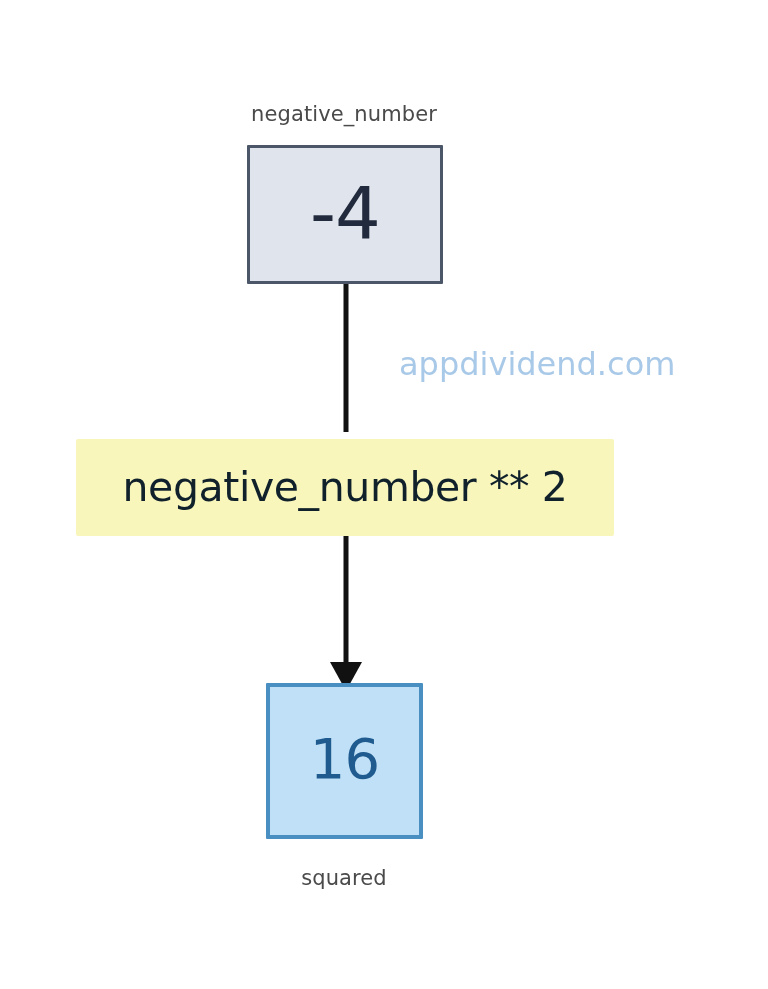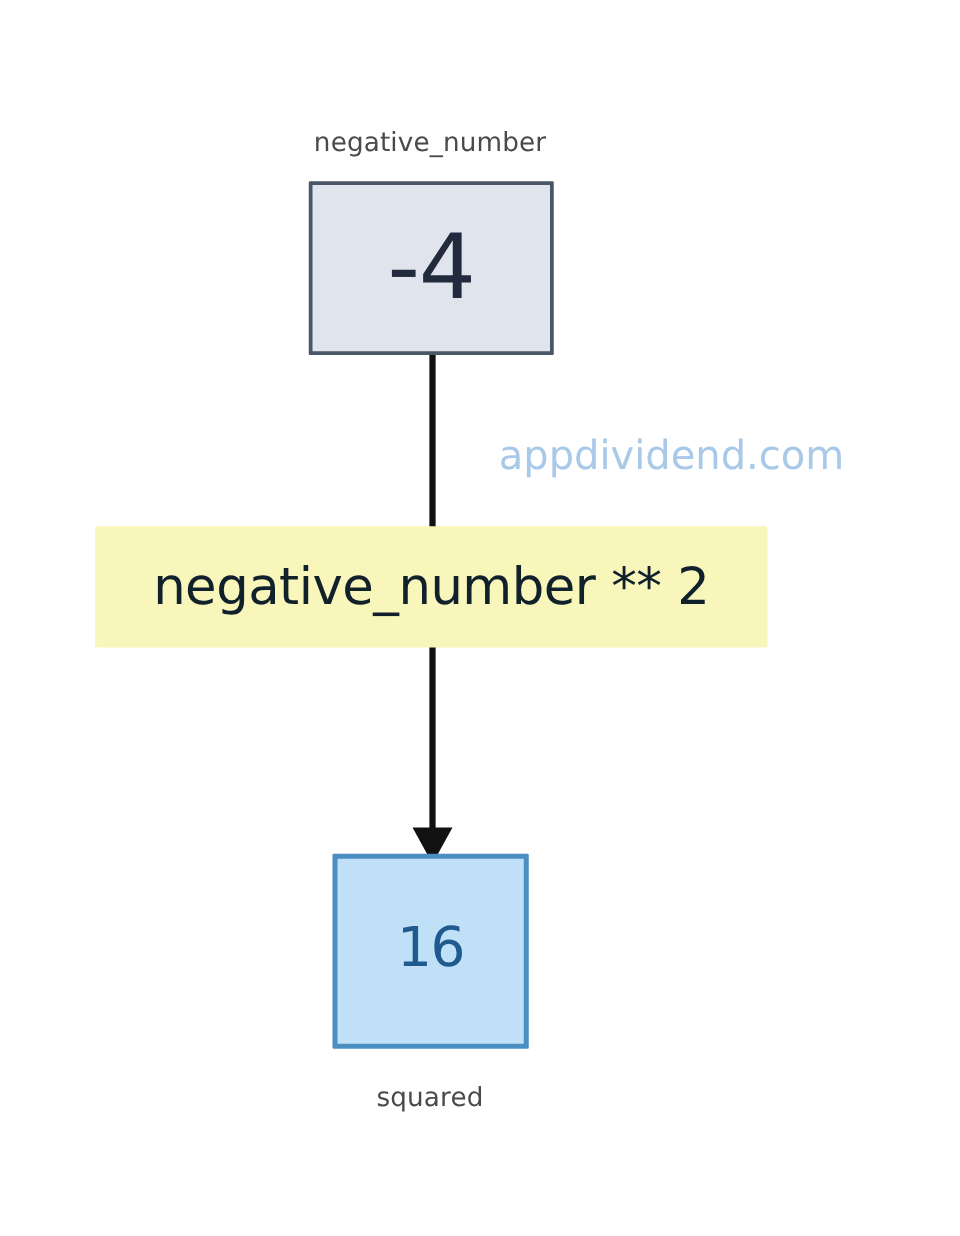--- a/index.html
+++ b/index.html
@@ -61,21 +61,21 @@
   #node-input .node-value {
     font-size: 72px;
     color: #222b3d;
     font-family: "DejaVu Sans", sans-serif;
     letter-spacing: -1px;
     transform: translateY(-2px);
   }
 
   #node-operation {
     left: 76px;
-    top: 421px;
+    top: 439px;
     width: 538px;
     height: 97px;
     background: #f9f6bc;
     border: none;
     border-radius: 2px;
   }
   #node-operation .node-value {
     font-size: 41px;
     color: #10212b;
     font-family: "DejaVu Sans", sans-serif;
@@ -86,21 +86,21 @@
   #node-output {
     left: 266px;
     top: 683px;
     width: 157px;
     height: 156px;
     background: #bfe0f7;
     border: 4px solid #4a8fc2;
     border-radius: 1px;
   }
   #node-output .node-value {
-    font-size: 44px;
+    font-size: 56px;
     color: #1f5b8f;
     font-family: "DejaVu Sans", sans-serif;
     letter-spacing: -1px;
     transform: translateY(-2px);
   }
 
   
   #watermark {
     position: absolute;
     left: 399px;

